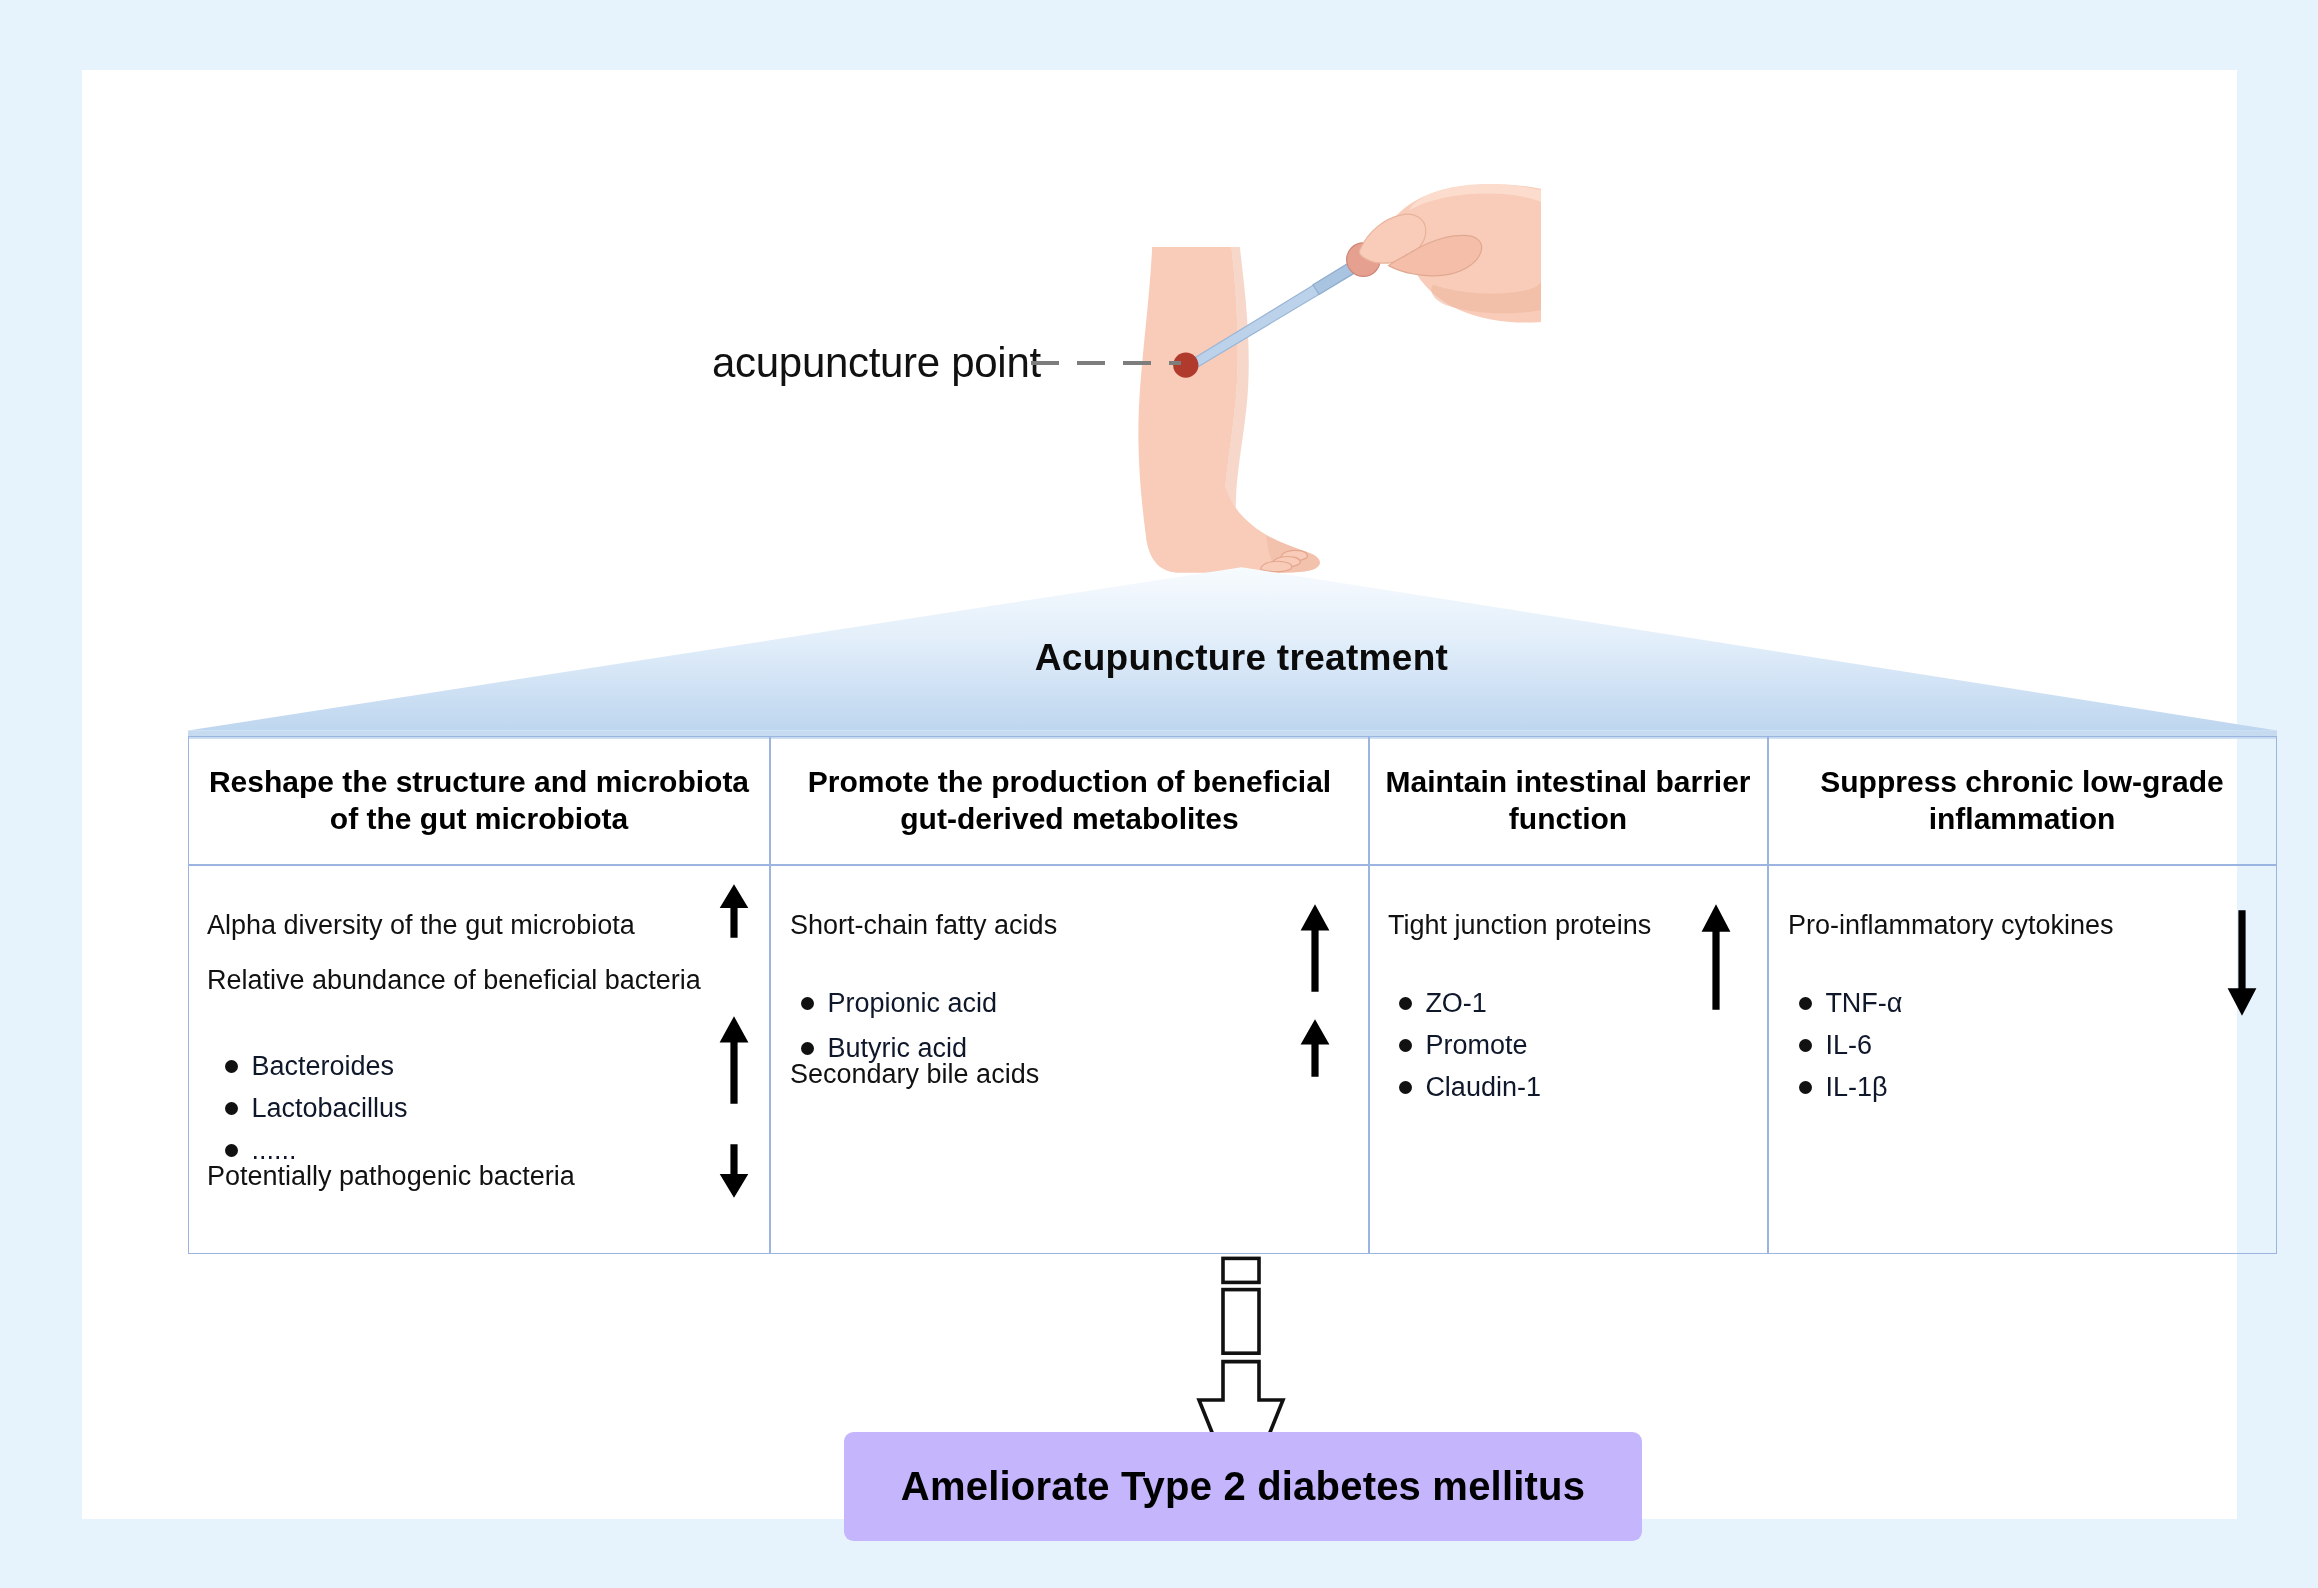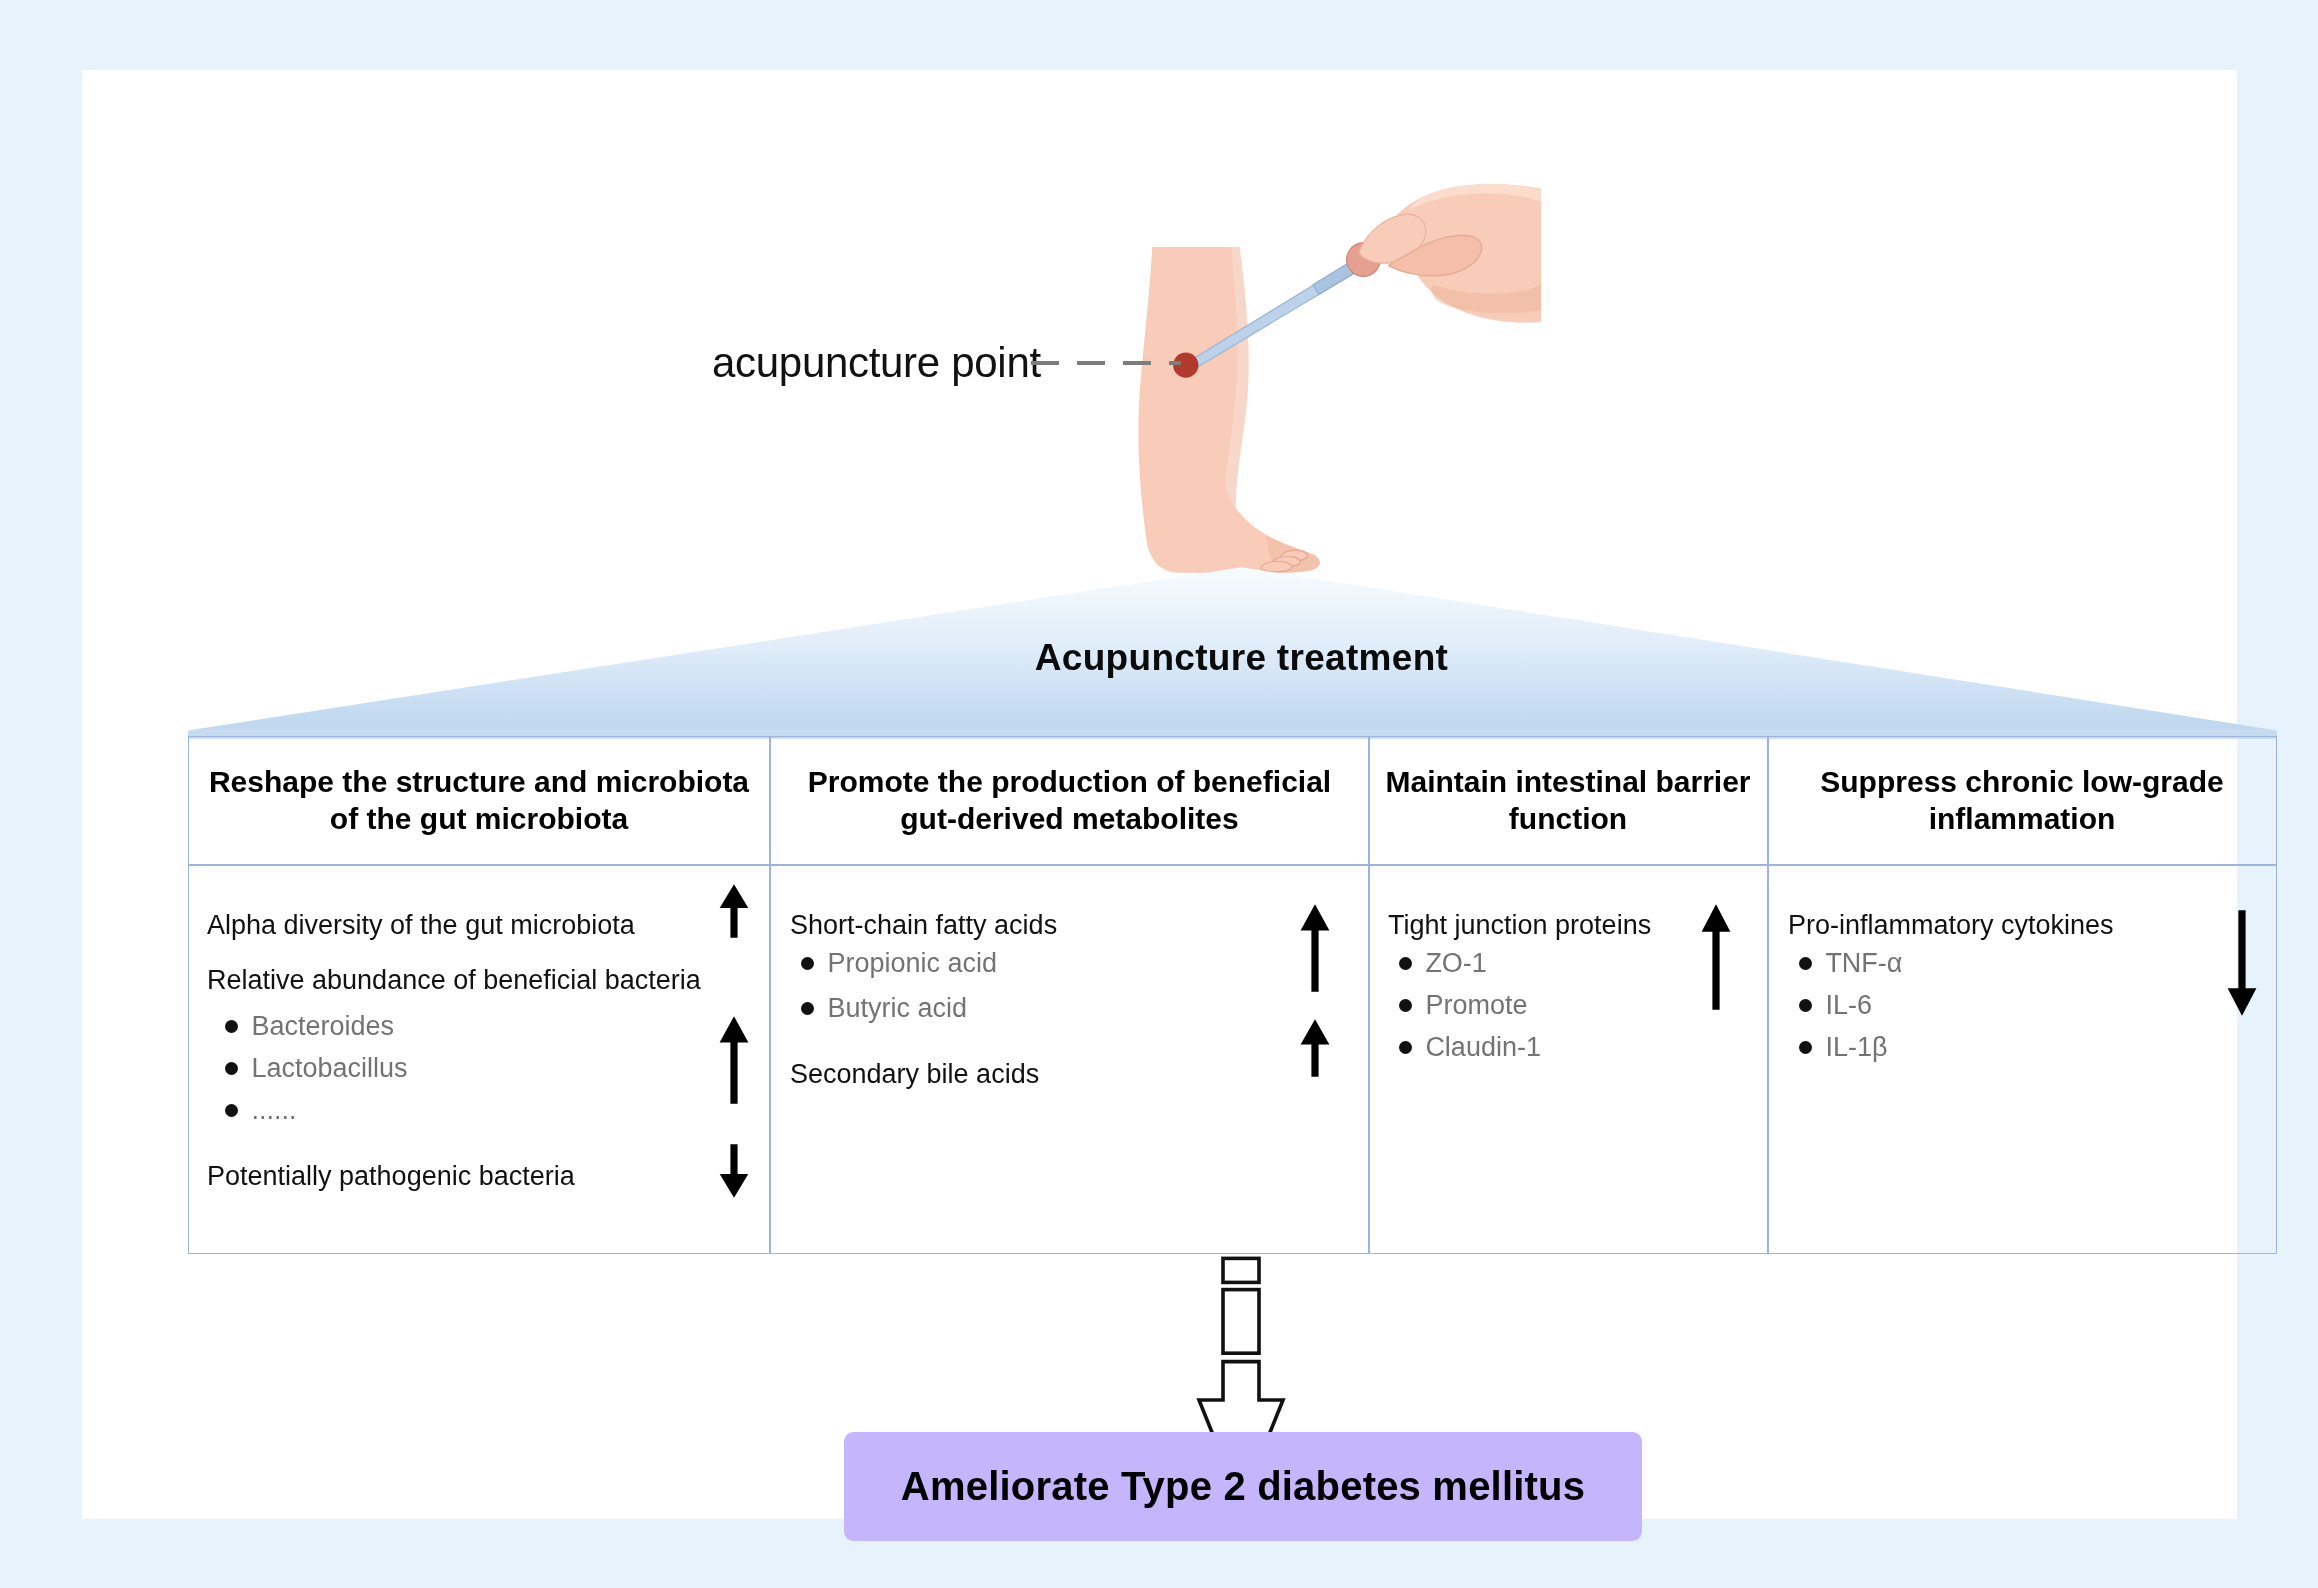--- a/index.html
+++ b/index.html
@@ -61,22 +61,22 @@
     box-sizing:border-box;padding:0 8.4px;
   }
   .cell{
     position:absolute;top:129px;height:387px;
     box-sizing:border-box;
   }
   .cell .t{
     position:absolute;font-size:27px;color:#111;white-space:nowrap;margin-top:20px;
   }
   .cell .bullet{
-    position:absolute;font-size:27px;color:#737373;white-space:nowrap;
-    display:flex;align-items:center;gap:13.2px;
+    position:absolute;font-size:27px;color:#0f172a;white-space:nowrap;
+    display:flex;align-items:center;gap:13.2px;margin-top:40px;
   }
   .dot{
     width:13.2px;height:13.2px;border-radius:50%;background:#111;
     display:inline-block;flex:0 0 auto;
   }
 
   .arw{position:absolute;}
   .arw svg{display:block;}
 
   

